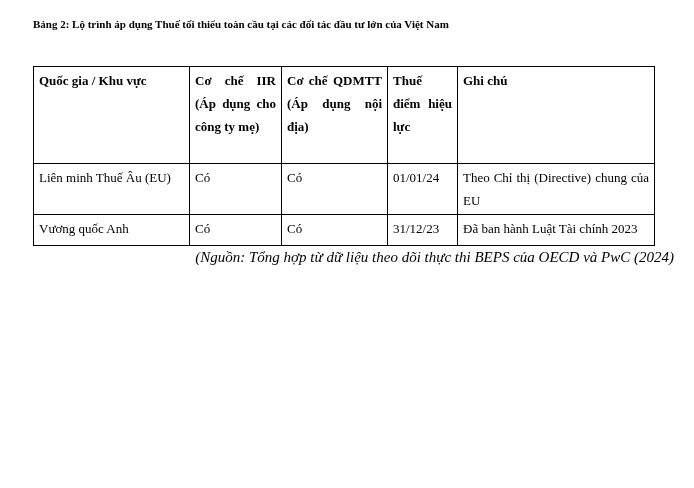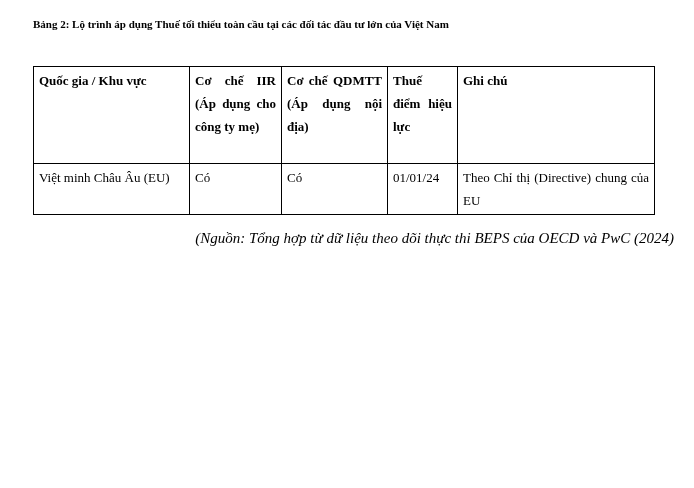--- a/index.html
+++ b/index.html
@@ -46,21 +46,21 @@
   }
   table.rollout tbody tr:last-child td {
     height: 26px;
   }
   .source-note {
     width: 674px;
     text-align: right;
     font-style: italic;
     font-size: 15px;
     line-height: 20px;
-    margin-top: 13px;
+    margin-top: 1px;
   }
 </style>
 </head>
 <body>
 
 <div class="doc-title">Bảng 2: Lộ trình áp dụng Thuế tối thiểu toàn cầu tại các đối tác đầu tư lớn của Việt Nam</div>
 
 <table class="rollout">
   <colgroup>
     <col style="width:156px">
@@ -73,22 +73,29 @@
     <tr>
         <th>Quốc gia / Khu vực</th>
         <th>Cơ chế IIR (Áp dụng cho công ty mẹ)</th>
         <th>Cơ chế QDMTT (Áp dụng nội địa)</th>
         <th>Thuế điểm hiệu lực</th>
         <th>Ghi chú</th>
       </tr>
   </thead>
   <tbody>
       <tr>
-        <td>Việt minh Châu Âu (EU)</td>
+        <td>Liên minh Thuế Âu (EU)</td>
         <td>Có</td>
         <td>Có</td>
         <td>01/01/24</td>
         <td>Theo Chỉ thị (Directive) chung của EU</td>
+      </tr>
+      <tr>
+        <td>Vương quốc Anh</td>
+        <td>Có</td>
+        <td>Có</td>
+        <td>31/12/23</td>
+        <td>Đã ban hành Luật Tài chính 2023</td>
       </tr>
     </tbody>
 </table>
 
 <div class="source-note">(Nguồn: Tổng hợp từ dữ liệu theo dõi thực thi BEPS của OECD và PwC (2024)</div>
 
 </body></html>

